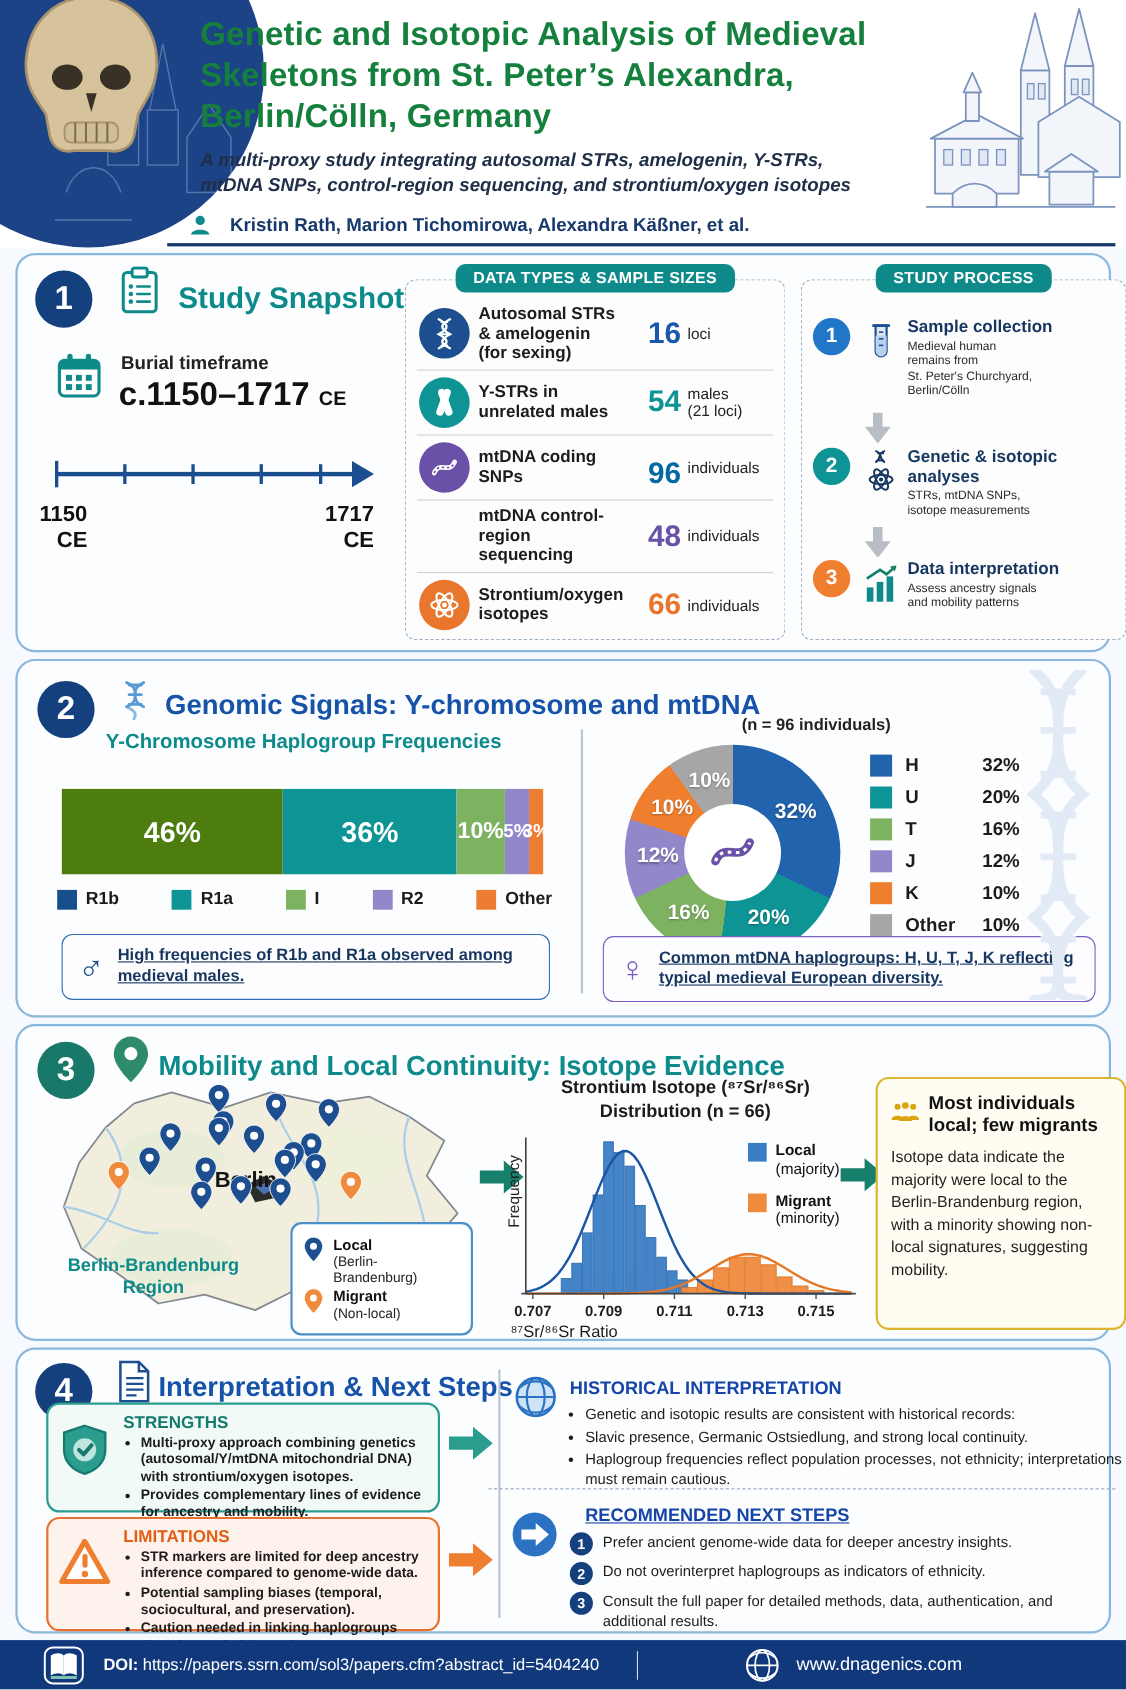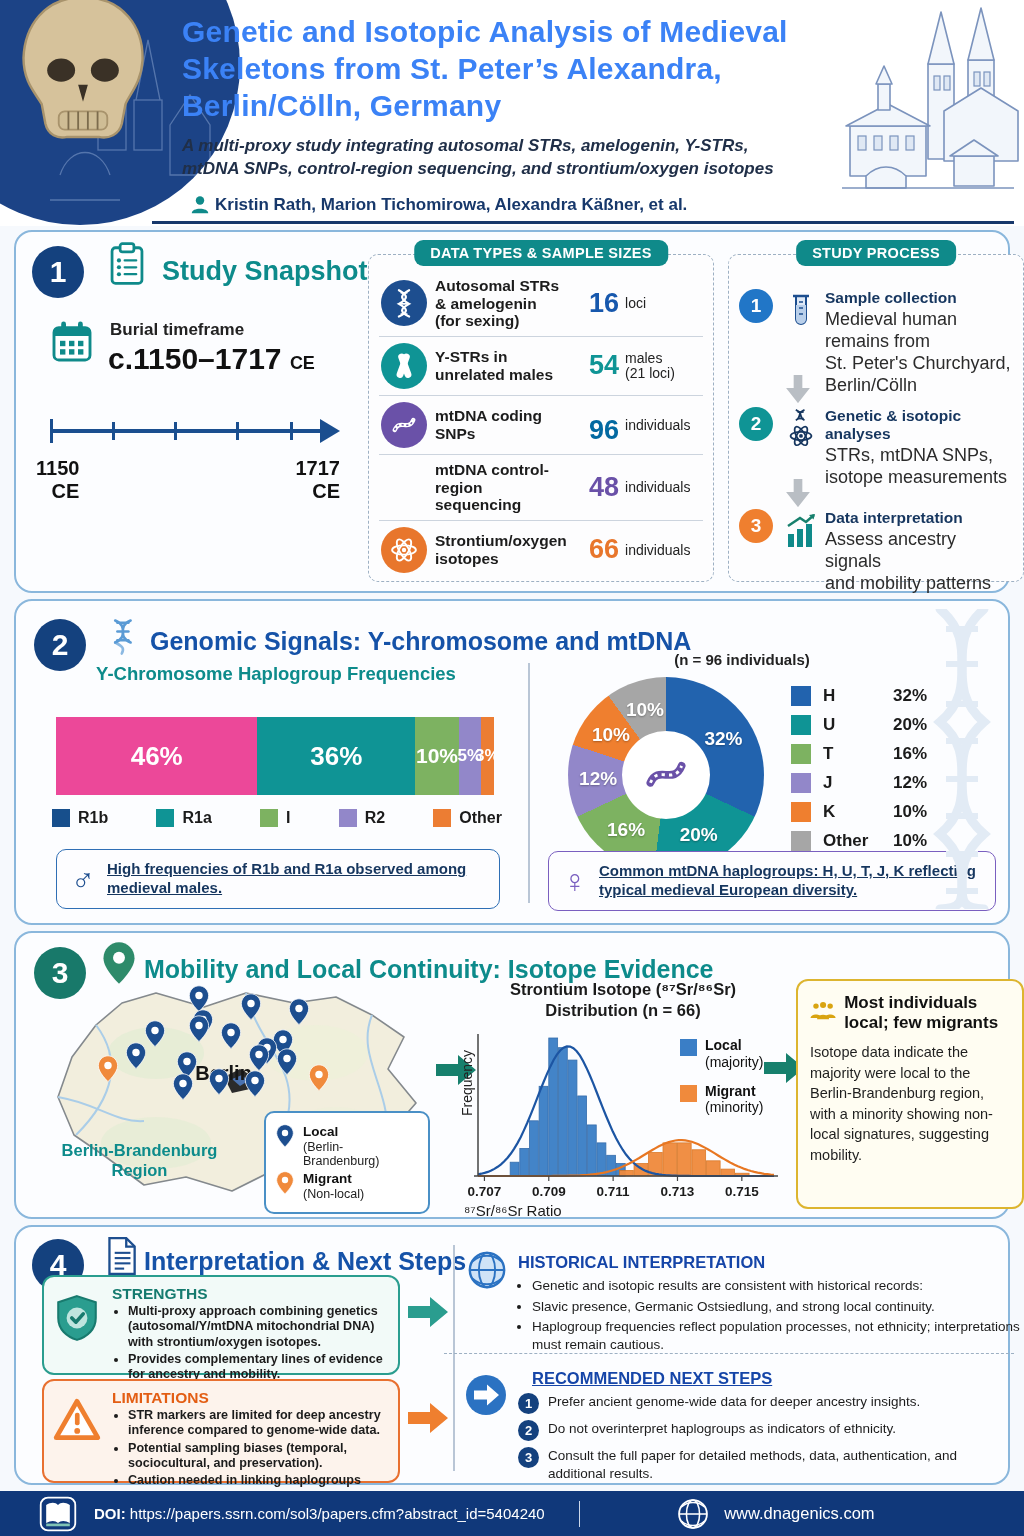--- a/index.html
+++ b/index.html
@@ -5,24 +5,24 @@
   html,body{margin:0;padding:0;}
   body{width:1024px;height:1536px;position:relative;overflow:hidden;background:#f6f9fd;
        font-family:"Liberation Sans",sans-serif;color:#1b1b1b;}
   .pl{white-space:pre-line;}
   
   .header{position:absolute;left:0;top:0;width:1024px;height:226px;background:#ffffff;}
   .blob{position:absolute;left:-80px;top:-95px;width:320px;height:320px;background:#1c4386;border-radius:50%;overflow:hidden;}
   .blob svg.sketch{position:absolute;left:120px;top:70px;opacity:.45;}
   .blob svg.skull{position:absolute;left:88px;top:85px;}
   .titles{position:absolute;left:182px;top:14px;width:650px;}
-  .t-line{display:block;font-size:30px;line-height:1.23;font-weight:bold;color:#3b82f6;letter-spacing:.2px;}
+  .t-line{display:block;font-size:30px;line-height:1.23;font-weight:bold;color:#15803d;letter-spacing:.2px;}
   .subtitle{margin-top:10px;}
   .s-line{display:block;font-style:italic;font-size:17px;line-height:1.35;color:#202f48;font-weight:bold;}
-  .authors{position:absolute;left:189px;top:194px;display:flex;align-items:center;gap:4px;}
+  .authors{position:absolute;left:171px;top:194px;display:flex;align-items:center;gap:16px;}
   .authors .nm{font-size:17px;font-weight:bold;color:#17386b;}
   .church{position:absolute;right:4px;top:6px;}
   .header-rule{position:absolute;left:152px;top:221px;width:862px;height:3px;background:#17386b;}
   
   .card{position:absolute;left:14px;width:996px;background:#fcfdff;border:2.5px solid #8ab7dc;border-radius:18px;box-sizing:border-box;}
   #card1{top:230px;height:363px;}
   #card2{top:599px;height:326px;}
   #card3{top:931px;height:288px;}
   #card4{top:1225px;height:260px;}
   .badge{position:absolute;width:52px;height:52px;border-radius:50%;background:#14417e;color:#fff;
@@ -57,21 +57,21 @@
   .dt-label{flex:1;font-size:15.5px;font-weight:bold;color:#1c1c1c;line-height:1.14;}
   .dt-val{flex:0 0 112px;text-align:left;display:flex;align-items:center;gap:6px;justify-content:flex-start;}
   .dt-val .num{font-size:27px;font-weight:bold;}
   .dt-val .unit{font-size:14px;color:#222;line-height:1.05;}
   .pstep{position:absolute;left:10px;right:6px;display:flex;}
   .pnum{width:34px;height:34px;border-radius:50%;color:#fff;font-size:19px;font-weight:bold;display:flex;align-items:center;justify-content:center;flex:0 0 34px;margin-right:8px;}
   .picon{width:44px;flex:0 0 44px;padding-top:2px;}
   .picon svg{width:40px;height:40px;}
   .ptxt{flex:1;}
   .ptitle{font-size:15.5px;font-weight:bold;color:#16365f;line-height:1.15;}
-  .pdesc{font-size:18px;color:#2b2b2b;line-height:1.22;margin-top:2px;}
+  .pdesc{font-size:11px;color:#2b2b2b;line-height:1.22;margin-top:2px;}
   .proc-arrow{position:absolute;left:56px;width:26px;}
   
   #c2-title{left:134px;top:26px;font-size:25px;color:#1552a8;}
   .chart-h{position:absolute;text-align:center;font-weight:bold;color:#0d8b8b;font-size:18.5px;}
   .chart-sub{position:absolute;text-align:center;font-weight:bold;color:#222;font-size:15px;}
   #ybar{position:absolute;left:40px;top:116px;width:438px;height:78px;display:flex;overflow:hidden;}
   #ybar .seg{display:flex;align-items:center;justify-content:center;color:#fff;font-weight:bold;}
   #ybar-legend{position:absolute;left:36px;top:208px;width:450px;display:flex;justify-content:space-between;}
   .lg-item{display:flex;align-items:center;gap:8px;font-size:16px;font-weight:bold;color:#1b1b1b;}
   .lg-sq{width:18px;height:18px;display:inline-block;}
@@ -454,21 +454,21 @@
       <line x1="14" y1="7" x2="24" y2="7"></line>
         <line x1="14" y1="15" x2="24" y2="15"></line>
         <line x1="14" y1="23" x2="24" y2="23"></line>
       <path d="M12 25 C20 29 20 31 18 35" opacity=".7"></path>
     </g>
   </svg>
   <div class="sec-title" id="c2-title">Genomic Signals: Y-chromosome and mtDNA</div>
 
   <div class="chart-h" style="left:10px;top:62px;width:500px;">Y-Chromosome Haplogroup Frequencies</div>
   <div id="ybar">
-      <div class="seg" style="width: 46%; background: #ec4899; font-size: 26px;">46%</div>
+      <div class="seg" style="width: 46%; background: #4d7c0f; font-size: 26px;">46%</div>
       <div class="seg" style="width: 36%; background: rgb(15, 148, 149); font-size: 26px;">36%</div>
       <div class="seg" style="width: 10%; background: rgb(125, 178, 97); font-size: 21px;">10%</div>
       <div class="seg" style="width: 5%; background: rgb(146, 135, 201); font-size: 17px;">5%</div>
       <div class="seg" style="width: 3%; background: rgb(236, 125, 51); font-size: 17px;">3%</div>
     </div>
   <div id="ybar-legend">
       <div class="lg-item">
         <span class="lg-sq" style="background: rgb(23, 79, 140);"></span>
         <span>R1b</span>
       </div>

